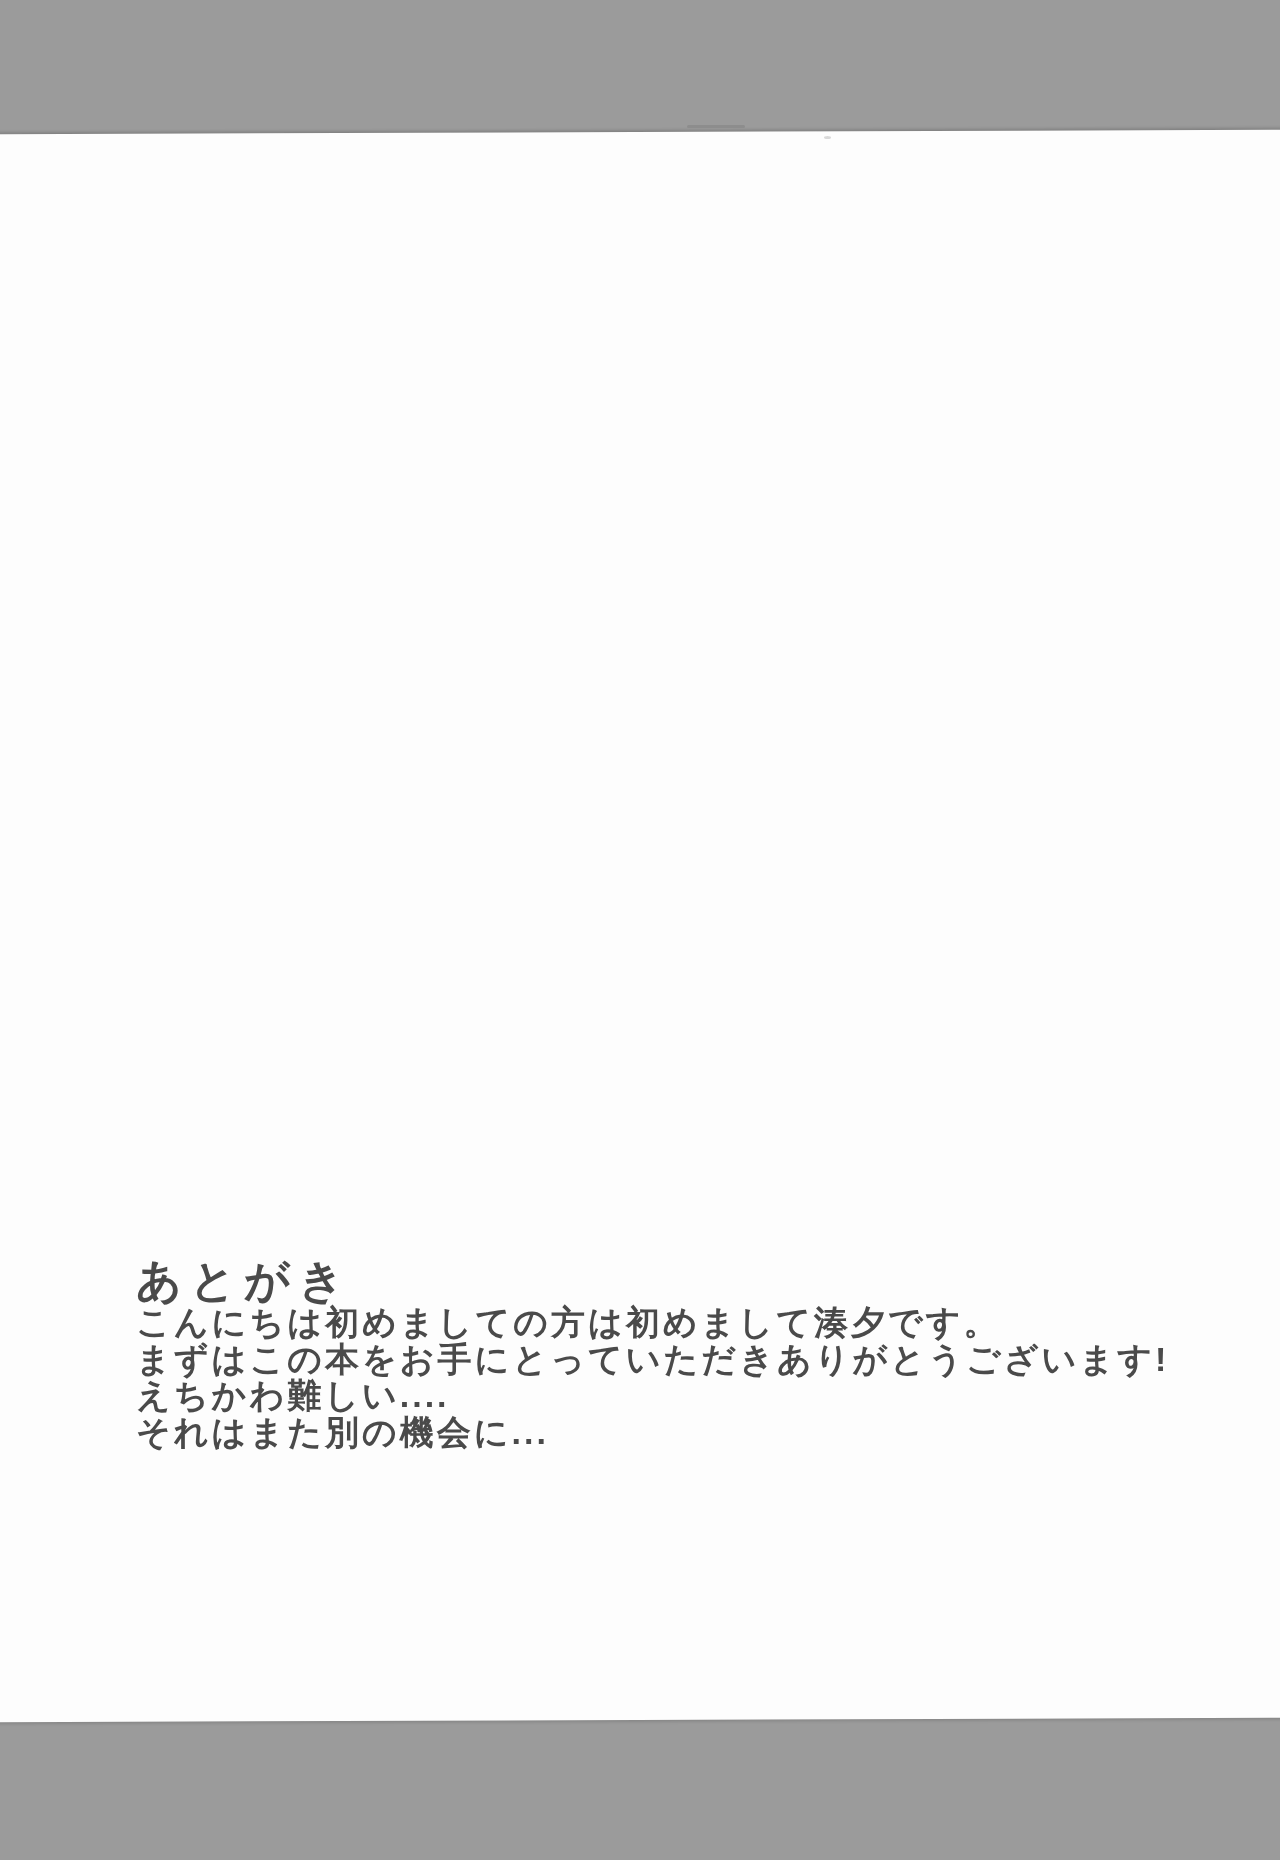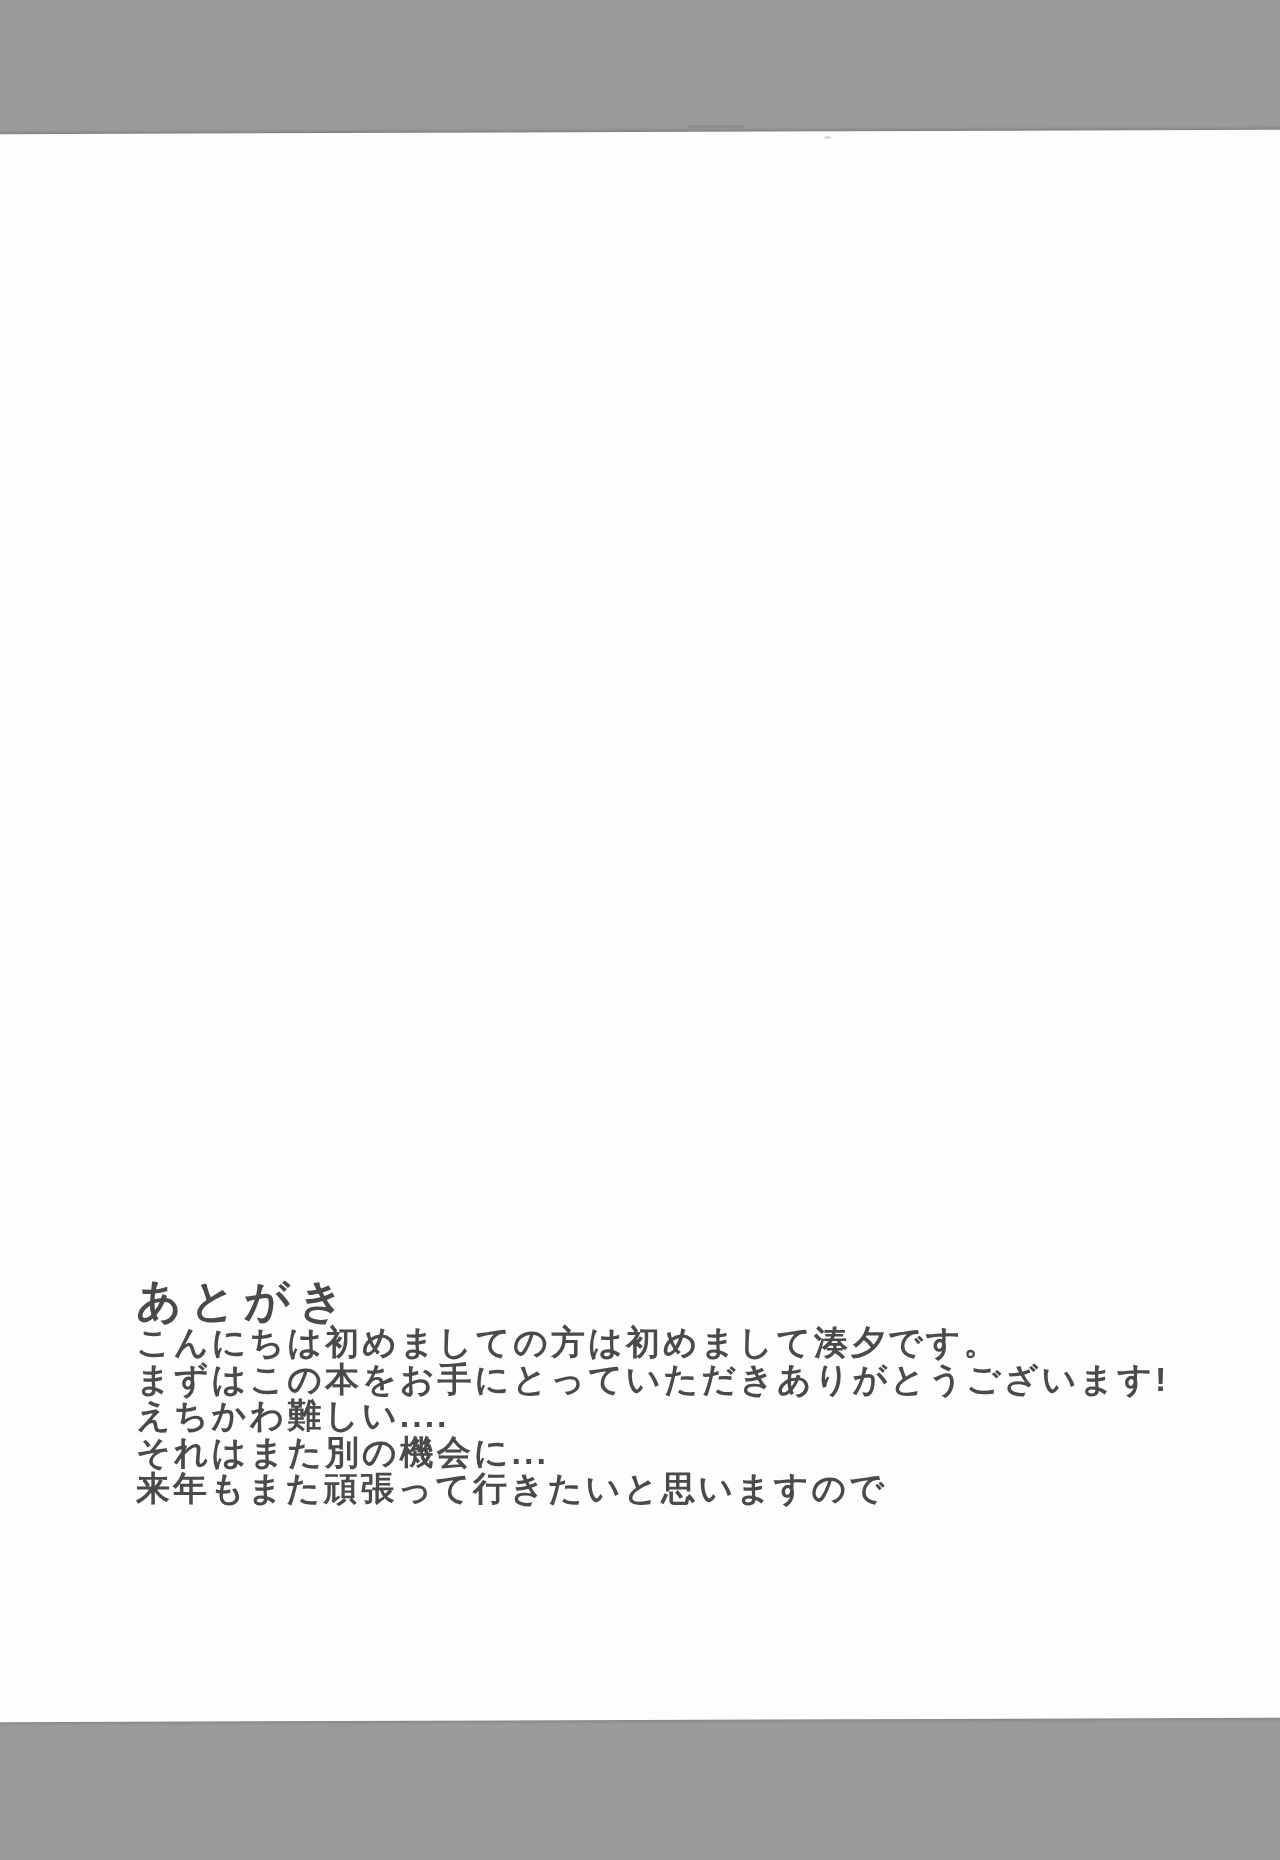--- a/index.html
+++ b/index.html
@@ -58,21 +58,20 @@
     color: var(--ink, #4a4a4a);
     -webkit-font-smoothing: antialiased;
   }
 
   .afterword-title {
     font-size: 45px;
     font-weight: 700;
     letter-spacing: 8px;
     line-height: 46px;
     white-space: nowrap;
-    margin-top: 20px;
   }
 
   .afterword-body {
     font-size: 34px;
     font-weight: 700;
     letter-spacing: 3px;
     line-height: 36.5px;
   }
 
   .afterword-line {
@@ -88,15 +87,14 @@
 <div class="artifact-smudge"></div>
 <div class="artifact-speck"></div>
 
 <div class="afterword">
   <div class="afterword-title">あとがき</div>
   <div class="afterword-body">
     <div class="afterword-line">こんにちは初めましての方は初めまして湊夕です。</div>
     <div class="afterword-line">まずはこの本をお手にとっていただきありがとうございます!</div>
     <div class="afterword-line">えちかわ難しい....</div>
     <div class="afterword-line">それはまた別の機会に...</div>
-    <div class="afterword-line">来年もまた頑張って行きたいと思いますので</div>
   </div>
 </div>
 
 </body></html>

